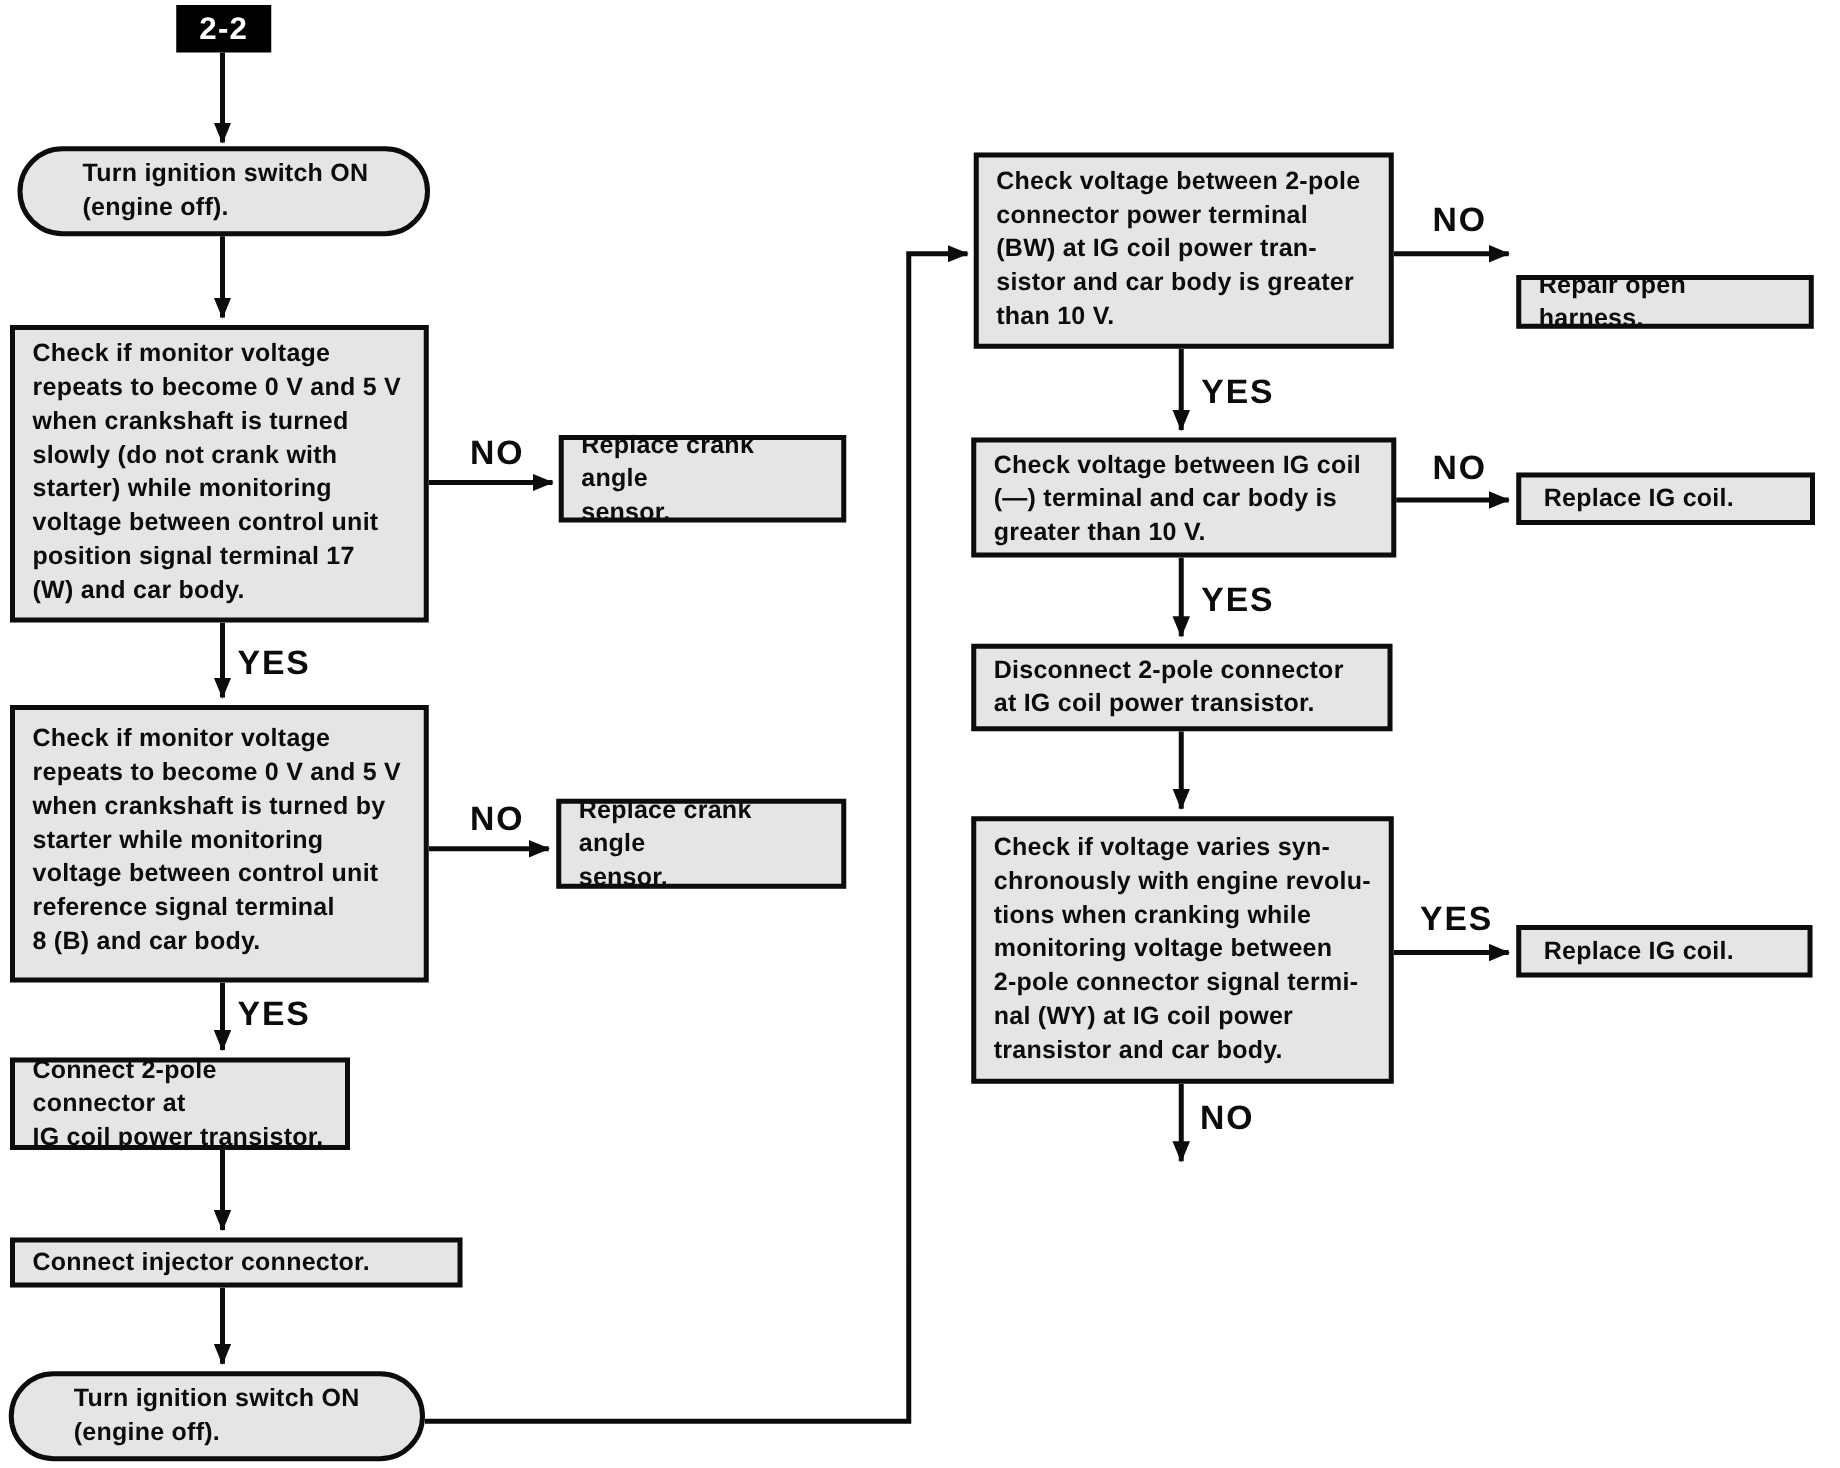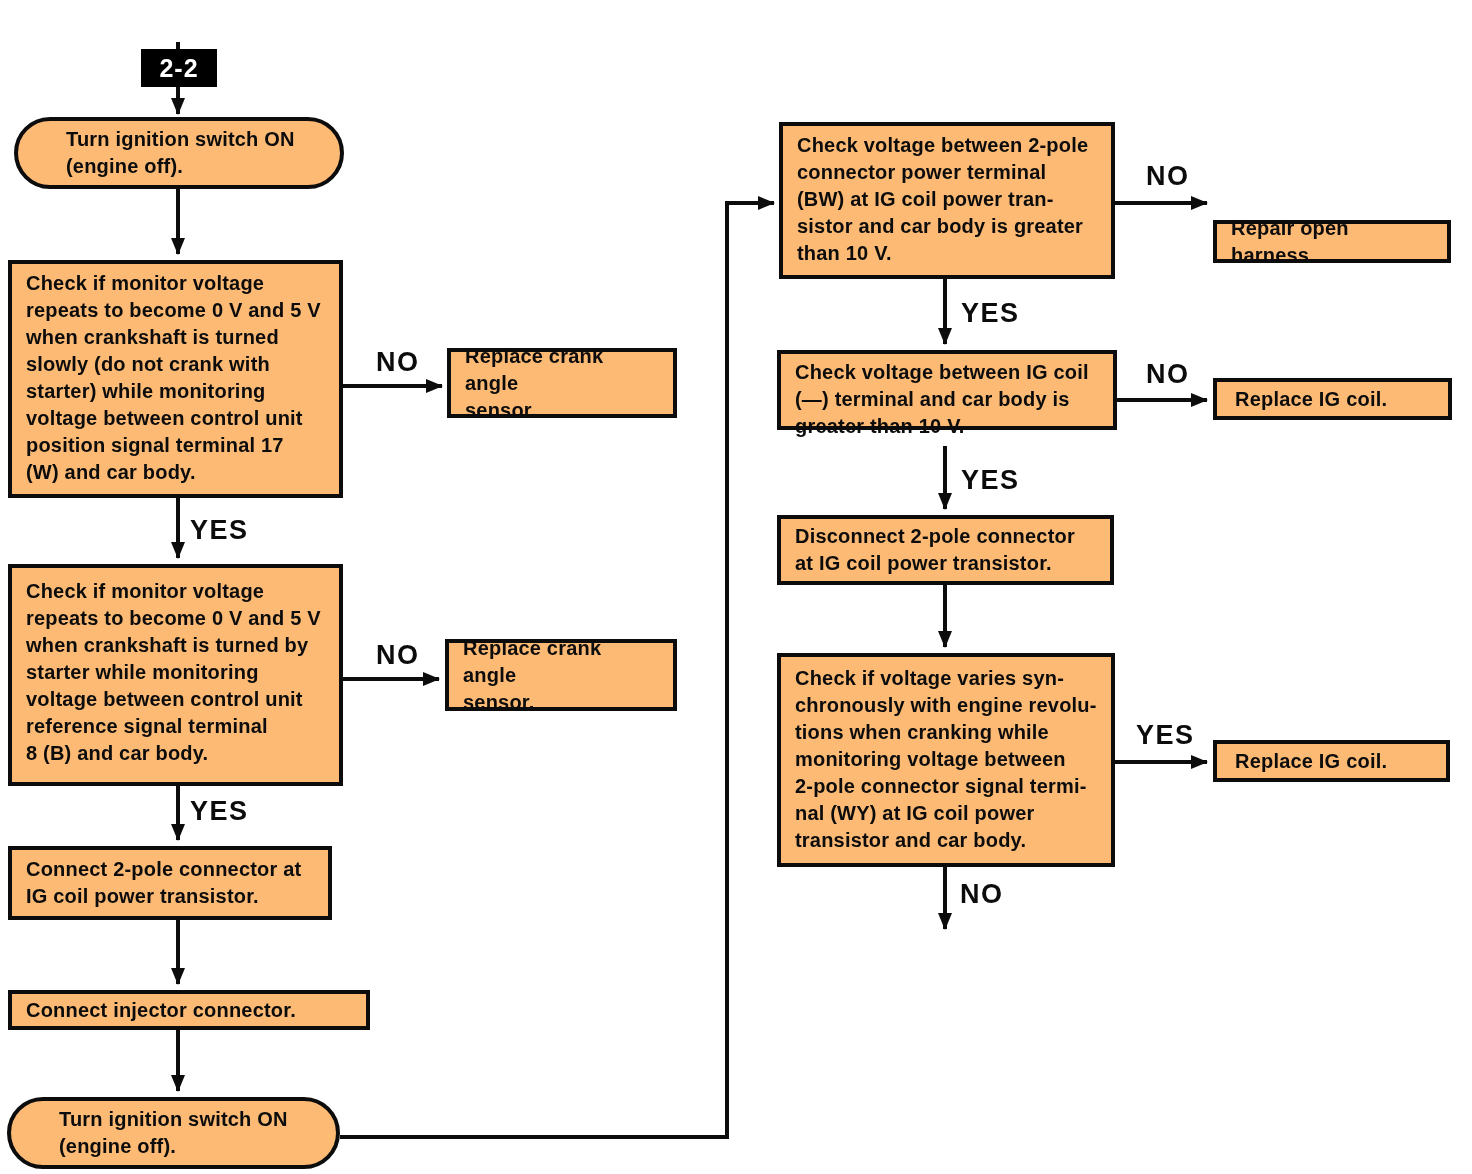--- a/index.html
+++ b/index.html
@@ -10,25 +10,25 @@
     background: #ffffff;
     font-family: "Liberation Sans", sans-serif;
     color: #0c0c0c;
     overflow: hidden;
   }
   svg.wires { position: absolute; left: 0; top: 0; z-index: 1; }
   .badge {
     position: absolute; left: 141px; top: 4px; width: 76px; height: 38px;
     background: #000; color: #fff; z-index: 2;
     font-weight: 700; font-size: 25px; line-height: 38px;
-    text-align: center; letter-spacing: 1px; margin-top: 45px;
+    text-align: center; letter-spacing: 1px;
   }
   .node {
     position: absolute; box-sizing: border-box; z-index: 2;
-    border: 4px solid #0c0c0c; background: #fdba74;
+    border: 4px solid #0c0c0c; background: #e5e5e5;
     font-weight: 700; font-size: 20px; line-height: 27px;
     letter-spacing: 0.2px; white-space: pre-line;
     padding: 6px 14px;
   }
   .node.center { display: flex; align-items: center; }
   .node.terminal { border-radius: 38px; padding-left: 48px; }
   .lbl {
     position: absolute; z-index: 2;
     font-weight: 700; font-size: 27px; line-height: 24px;
     letter-spacing: 1.5px; white-space: nowrap;
@@ -86,37 +86,37 @@
 repeats to become 0 V and 5 V
 when crankshaft is turned by
 starter while monitoring
 voltage between control unit
 reference signal terminal
 8 (B) and car body.</div>
 
   <div class="node center" style="left:445px; top:639px; width:232px; height:72px;">Replace crank angle
 sensor.</div>
 
-  <div class="node center" style="left:8px; top:846px; width:324px; height:74px;">Connect 2-pole connector at
+  <div class="node center" style="left:8px; top:846px; width:272px; height:74px;">Connect 2-pole connector at
 IG coil power transistor.</div>
 
   <div class="node center" style="left:8px; top:990px; width:362px; height:40px;">Connect injector connector.</div>
 
   <div class="node terminal center" style="left:7px; top:1097px; width:333px; height:72px;">Turn ignition switch ON
 (engine off).</div>
 
   <div class="node" style="left:779px; top:122px; width:336px; height:157px;">Check voltage between 2-pole
 connector power terminal
 (BW) at IG coil power tran-
 sistor and car body is greater
 than 10 V.</div>
 
   <div class="node center" style="left:1213px; top:181px; width:238px; height:43px;margin-top:39px;">Repair open harness.</div>
 
-  <div class="node" style="left:777px; top:350px; width:340px; height:80px; padding-top:5px;">Check voltage between IG coil
+  <div class="node" style="left:777px; top:350px; width:340px; height:96px; padding-top:5px;">Check voltage between IG coil
 (—) terminal and car body is
 greater than 10 V.</div>
 
   <div class="node center" style="left:1213px; top:378px; width:239px; height:42px; padding-left:18px;">Replace IG coil.</div>
 
   <div class="node center" style="left:777px; top:515px; width:337px; height:70px;">Disconnect 2-pole connector
 at IG coil power transistor.</div>
 
   <div class="node" style="left:777px; top:653px; width:338px; height:214px; padding-top:8px;">Check if voltage varies syn-
 chronously with engine revolu-

